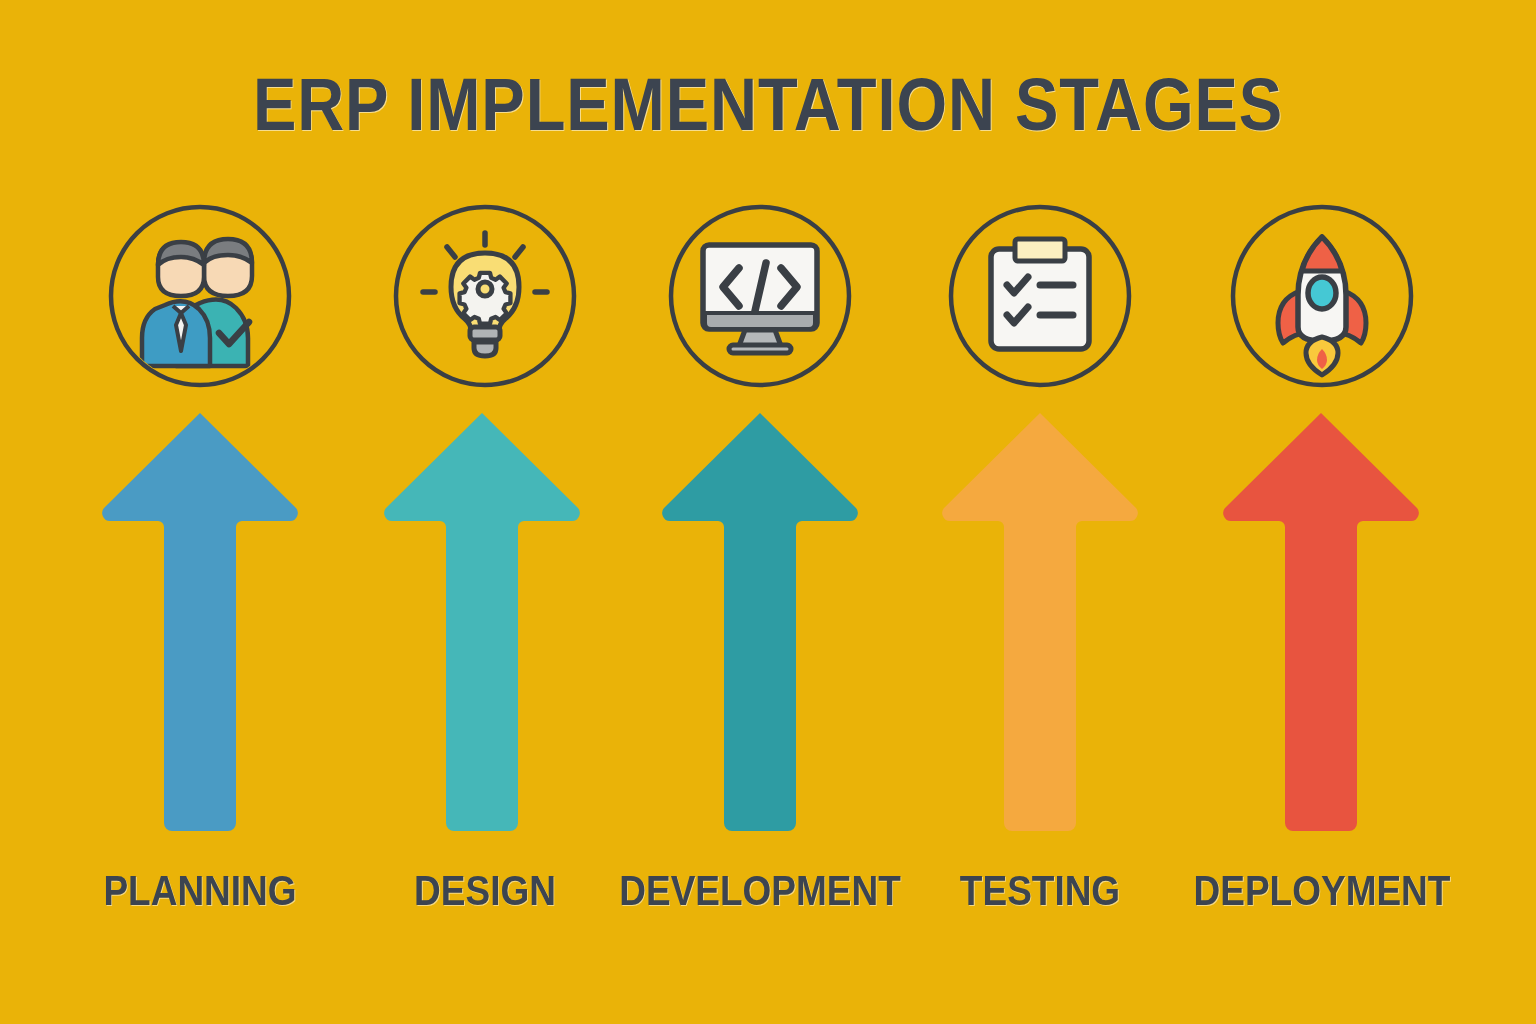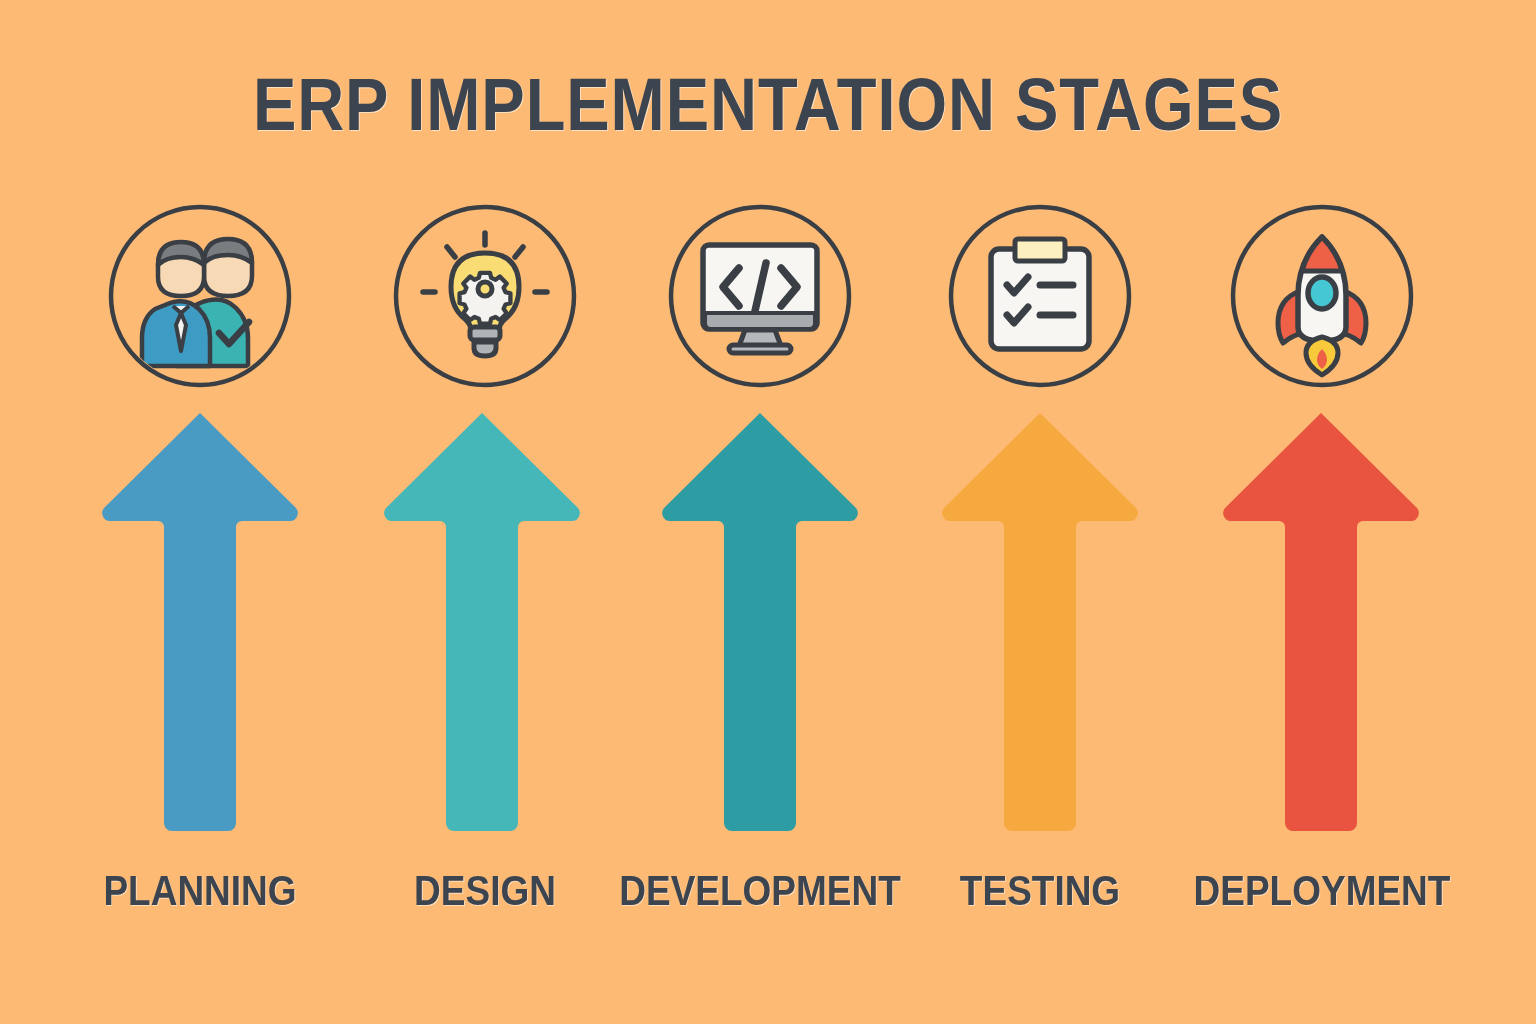--- a/index.html
+++ b/index.html
@@ -10,21 +10,21 @@
     width: 1536px;
     height: 1024px;
     background: #f2f1ed;
     font-family: "Liberation Sans", sans-serif;
     overflow: hidden;
   }
   #infographic {
     position: relative;
     width: 1536px;
     height: 1024px;
-    background: #fdba74;
+    background: #eab308;
   }
   #title {
     position: absolute;
     top: 62px;
     left: 0;
     width: 1536px;
     text-align: center;
     font-family: "Liberation Sans", sans-serif;
     font-weight: bold;
     font-size: 74px;

